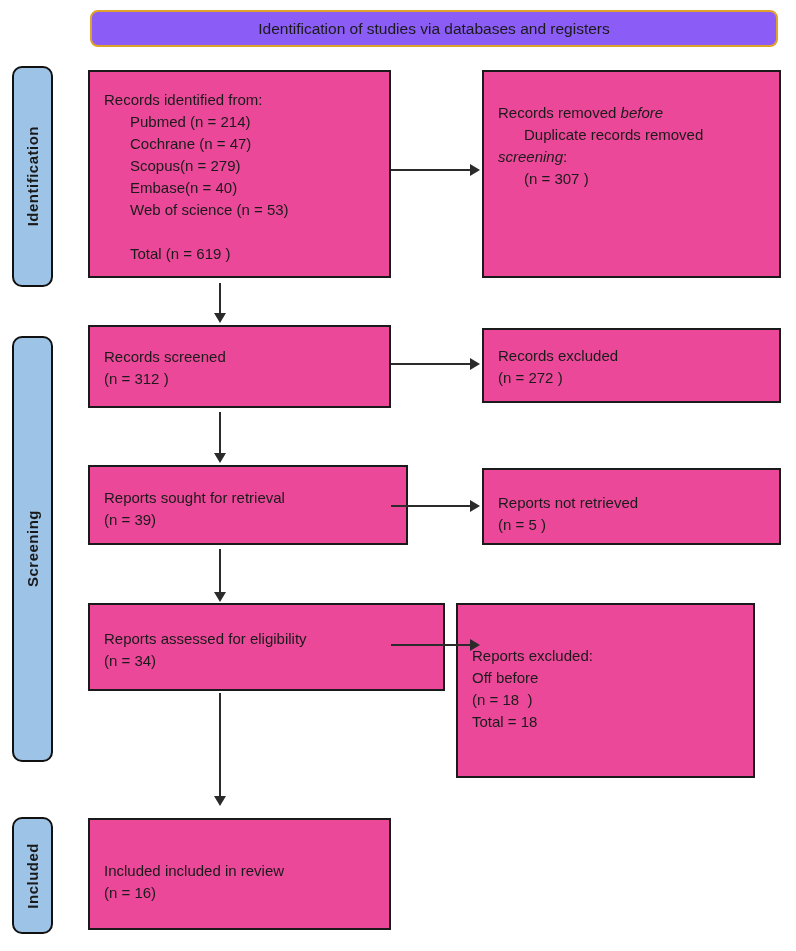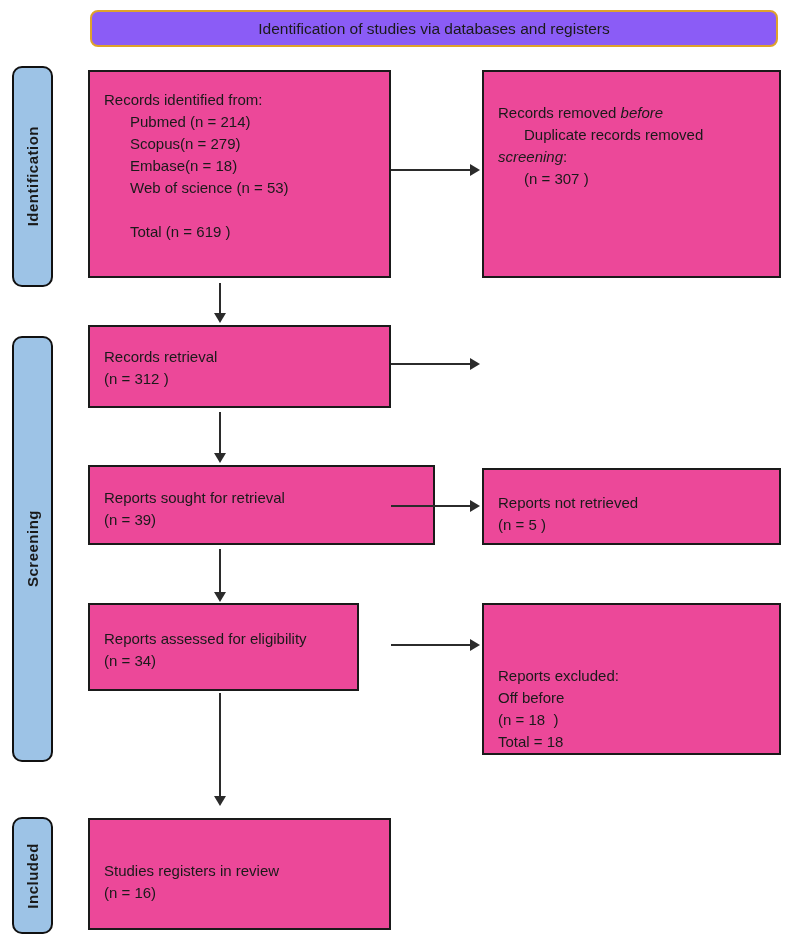--- a/index.html
+++ b/index.html
@@ -94,64 +94,69 @@
   <div class="stage-bar" style="top:336px; height:426px;">
     <span class="vtext">Screening</span>
   </div>
   <div class="stage-bar" style="top:817px; height:117px;">
     <span class="vtext">Included</span>
   </div>
 
   <div class="fbox" style="left:88px; top:70px; width:303px; height:208px; padding:17px 10px 0 14px;">
     <div class="line">Records identified from:</div>
     <div class="line indent">Pubmed (n = 214)</div>
+    <div class="line indent">Cochrane (n = 47)</div>
     <div class="line indent">Scopus(n = 279)</div>
-    <div class="line indent">Embase(n = 18)</div>
+    <div class="line indent">Embase(n = 40)</div>
     <div class="line indent">Web of science (n = 53)</div>
     <div class="spacer"></div>
     <div class="line indent">Total (n = 619 )</div>
   </div>
 
   <div class="fbox" style="left:482px; top:70px; width:299px; height:208px; padding:30px 10px 0 14px;">
     <div class="line"><span>Records removed </span><i>before</i></div>
     <div class="line indent">Duplicate records removed</div>
     <div class="line"><i>screening</i><span>:</span></div>
     <div class="line indent">(n = 307 )</div>
   </div>
 
   <div class="fbox" style="left:88px; top:325px; width:303px; height:83px; padding:19px 10px 0 14px;">
-    <div class="line">Records retrieval</div>
+    <div class="line">Records screened</div>
     <div class="line">(n = 312 )</div>
   </div>
 
+  <div class="fbox" style="left:482px; top:328px; width:299px; height:75px; padding:15px 10px 0 14px;">
+    <div class="line">Records excluded</div>
+    <div class="line">(n = 272 )</div>
+  </div>
 
-  <div class="fbox" style="left:88px; top:465px; width:347px; height:80px; padding:20px 10px 0 14px;">
+  <div class="fbox" style="left:88px; top:465px; width:320px; height:80px; padding:20px 10px 0 14px;">
     <div class="line">Reports sought for retrieval</div>
     <div class="line">(n = 39)</div>
   </div>
 
   <div class="fbox" style="left:482px; top:468px; width:299px; height:77px; padding:22px 24px 0 14px;">
     <div class="line">Reports not retrieved</div>
     <div class="line">(n = 5 )</div>
   </div>
 
-  <div class="fbox" style="left:88px; top:603px; width:271px; height:88px; padding:23px 10px 0 14px;">
+  <div class="fbox" style="left:88px; top:603px; width:357px; height:88px; padding:23px 10px 0 14px;">
     <div class="line">Reports assessed for eligibility</div>
     <div class="line">(n = 34)</div>
   </div>
 
-  <div class="fbox" style="left:482px; top:603px; width:299px; height:152px; padding:60px 10px 0 14px;">
+  <div class="fbox" style="left:456px; top:603px; width:299px; height:175px; padding:40px 10px 0 14px;">
     <div class="line">Reports excluded:</div>
     <div class="line">Off before</div>
     <div class="line">(n = 18  )</div>
     <div class="line">Total = 18</div>
   </div>
 
   <div class="fbox" style="left:88px; top:818px; width:303px; height:112px; padding:40px 10px 0 14px;">
-    <div class="line">Studies registers in review</div>
+    <div class="line">Included included in review</div>
     <div class="line">(n = 16)</div>
   </div>
 
   <div class="varrow" style="left:219px; top:283px; height:30px;"></div>
   <div class="varrow" style="left:219px; top:412px; height:41px;"></div>
   <div class="varrow" style="left:219px; top:549px; height:43px;"></div>
   <div class="varrow" style="left:219px; top:693px; height:103px;"></div>
 
   <div class="harrow" style="left:391px; top:169px; width:79px;"></div>
   <div class="harrow" style="left:391px; top:363px; width:79px;"></div>

